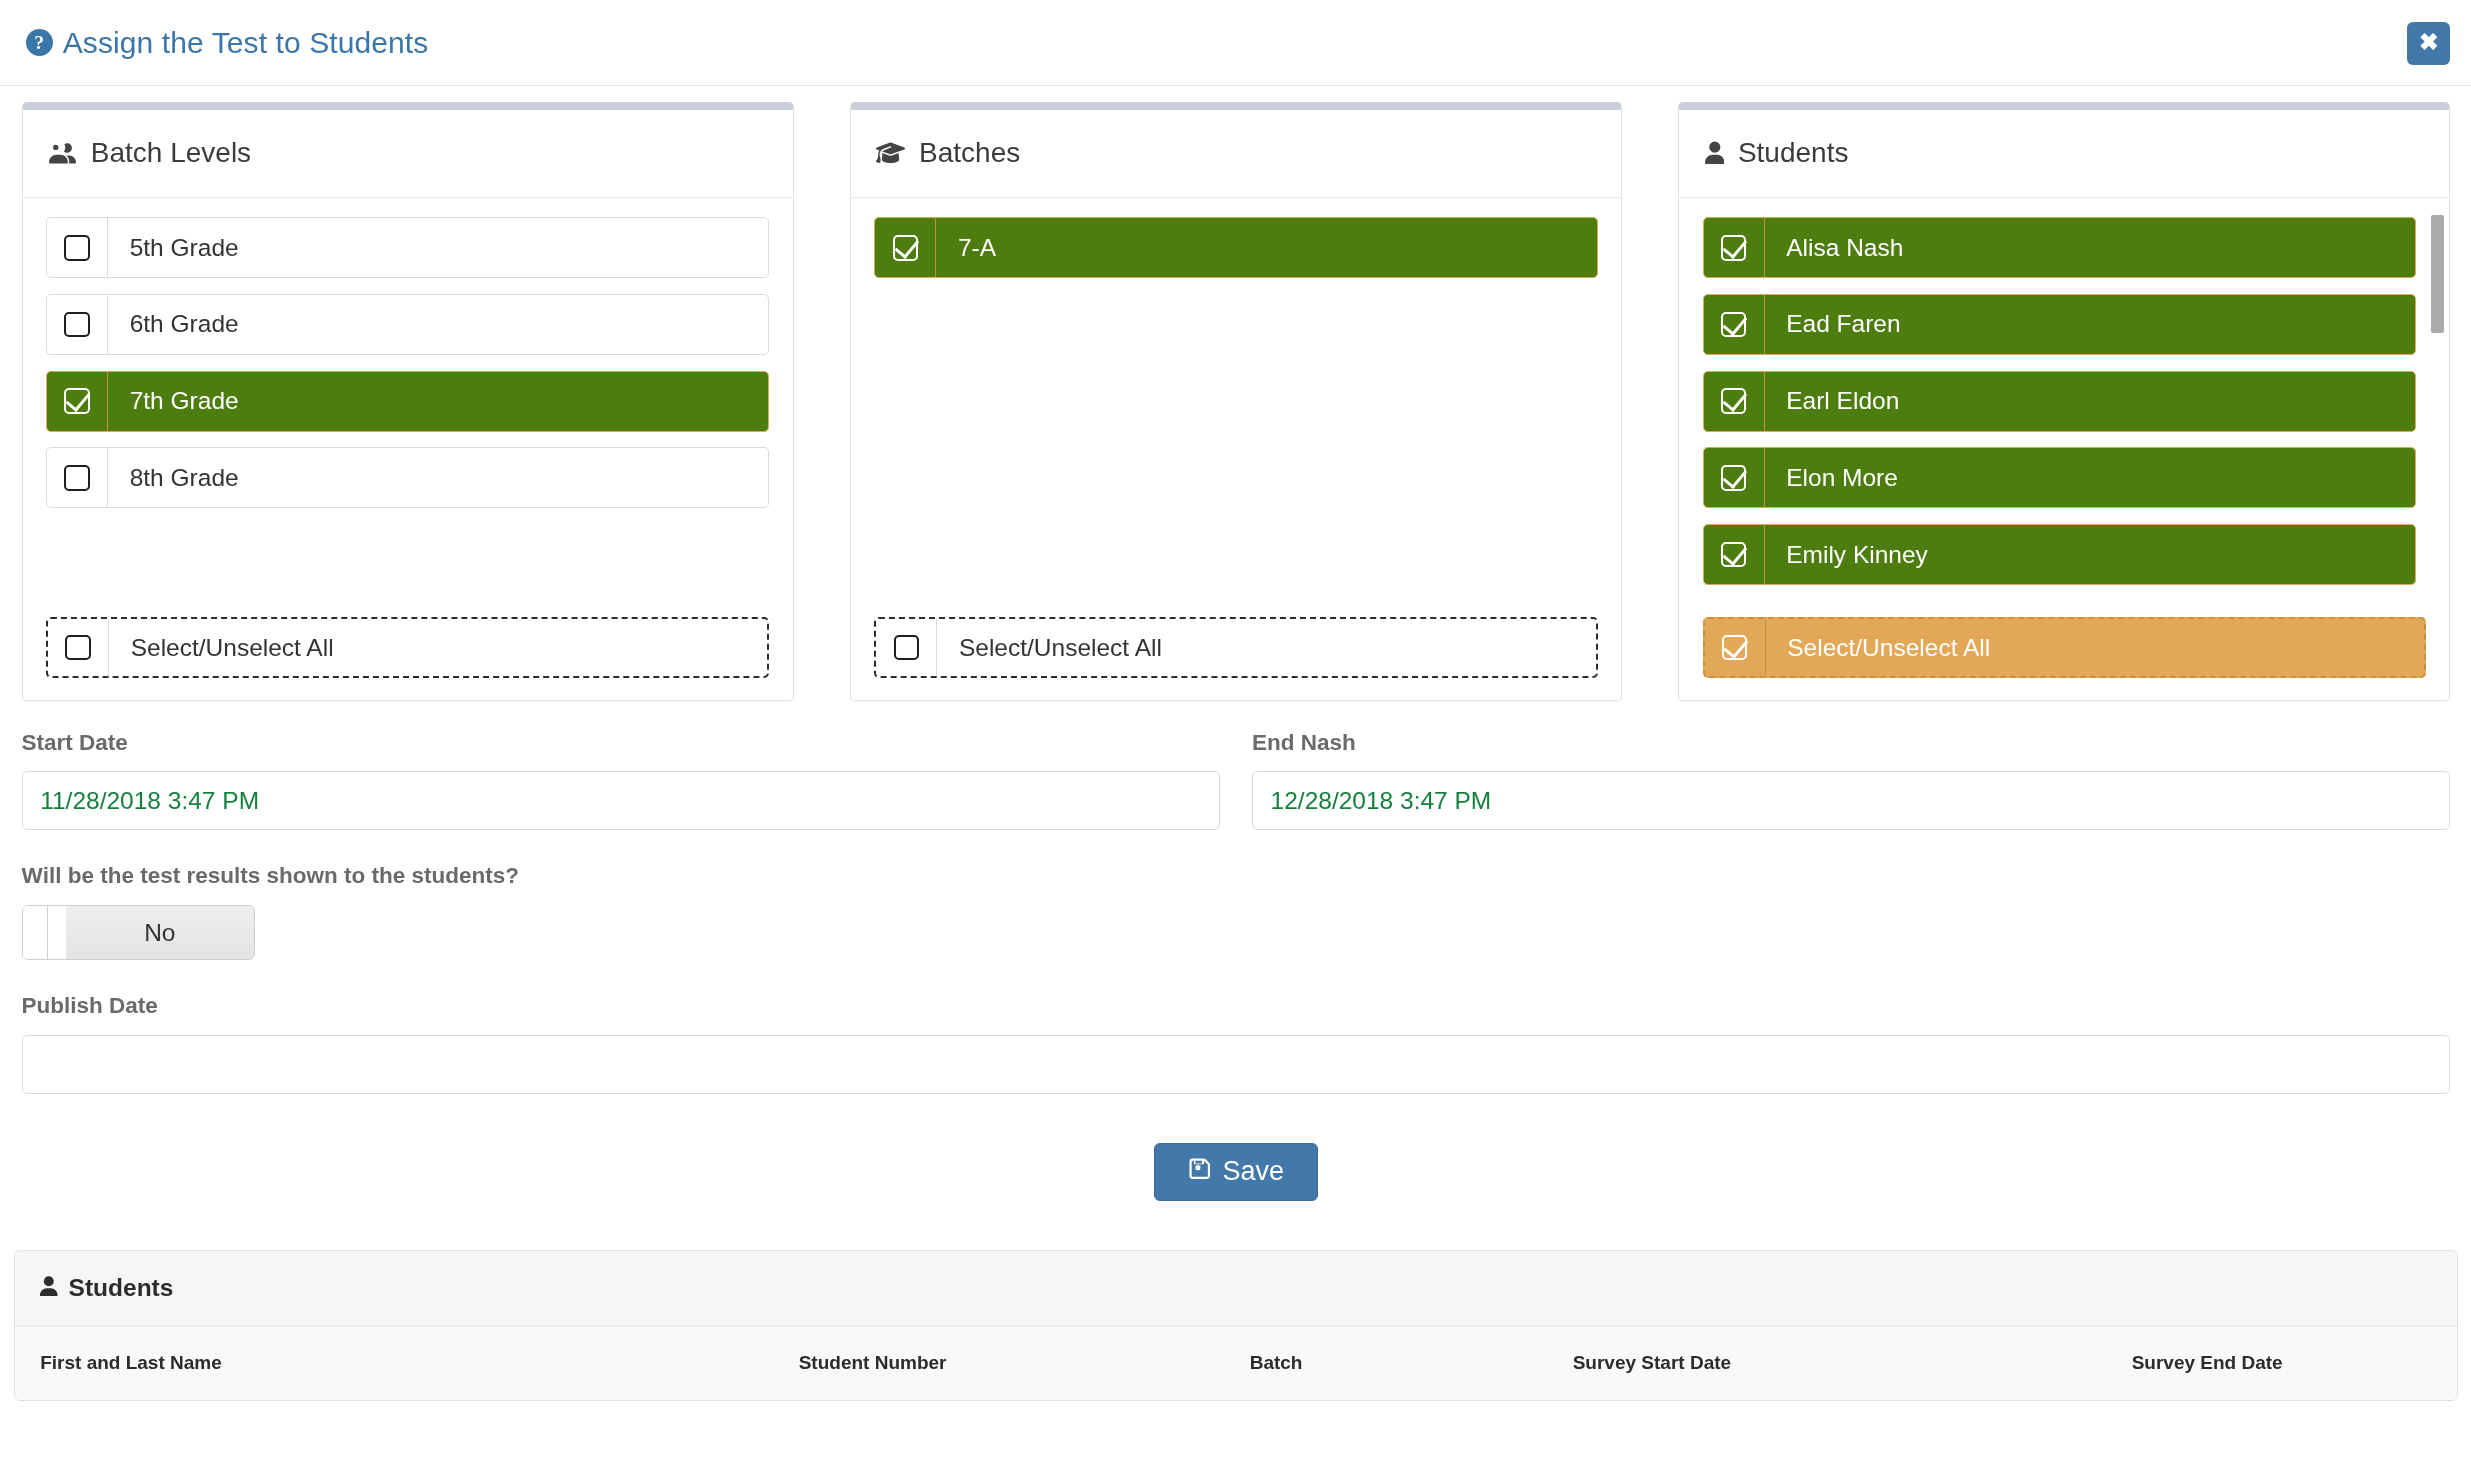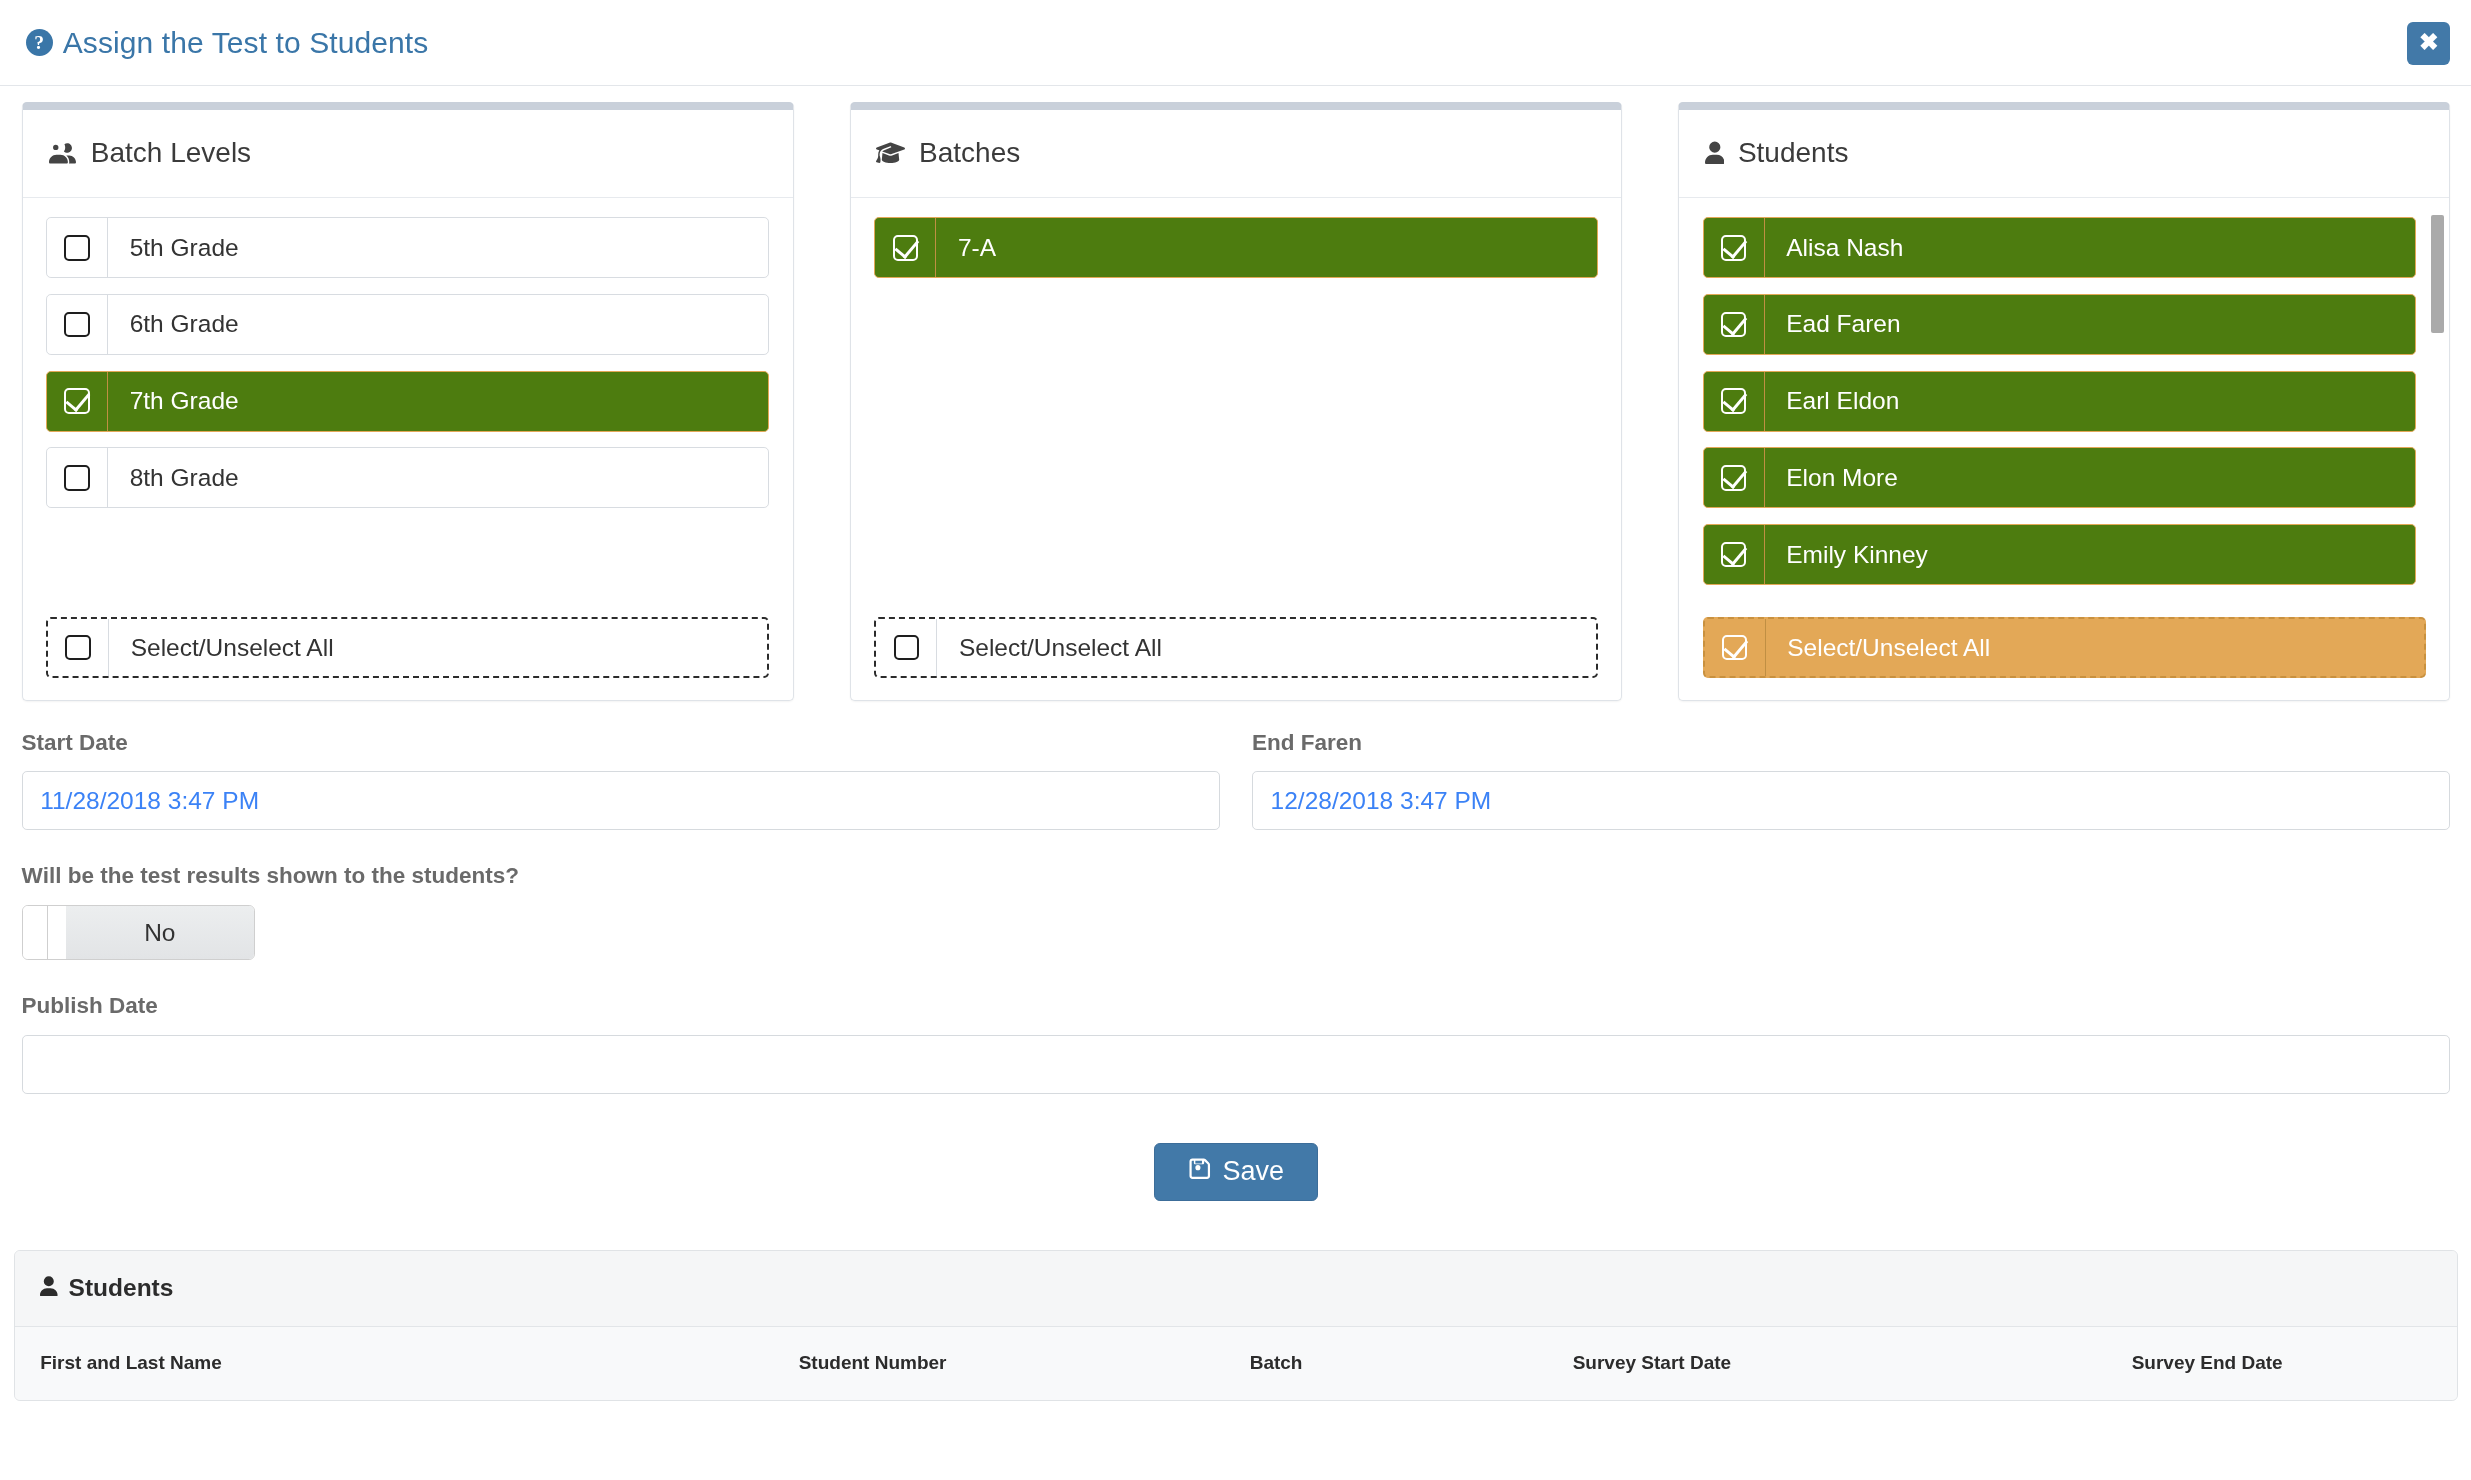--- a/index.html
+++ b/index.html
@@ -147,21 +147,21 @@
   .form-row { display: flex; gap: 32px; }
   .form-col { flex: 1 1 0; }
   .flabel {
     font-size: 22.5px; font-weight: bold; color: #6a6a6a;
     margin-bottom: 15.7px; display: block;
   }
   .finput {
     width: 100%; height: 59px;
     border: 1px solid #d6dade; border-radius: 4.9px;
     background: #fff;
-    font-size: 24.5px; color: #3b82f6;
+    font-size: 24.5px; color: #15803d;
     padding: 0 17.6px;
     font-family: "Liberation Sans", sans-serif;
   }
   .finput::placeholder { color: #b5b5b5; }
 
   .block { margin-top: 33px; }
 
   
   .switch {
     width: 233px; height: 55px;
@@ -376,21 +376,21 @@
   </div>
 </div>
 
 <div class="form-area">
   <div class="form-row">
     <div class="form-col">
       <label class="flabel">Start Date</label>
       <input class="finput" value="11/28/2018 3:47 PM" style="">
     </div>
     <div class="form-col">
-      <label class="flabel">End Faren</label>
+      <label class="flabel">End Nash</label>
       <input class="finput" value="12/28/2018 3:47 PM" style="">
     </div>
   </div>
 
   <div class="block">
     <label class="flabel">Will be the test results shown to the students?</label>
     <div class="switch">
       <span class="knob"></span>
       <span class="swlabel">No</span>
     </div>

